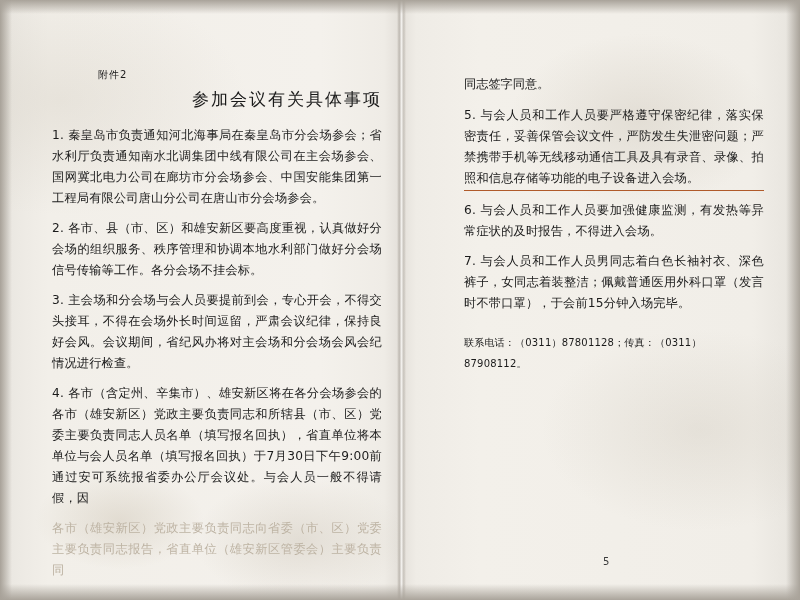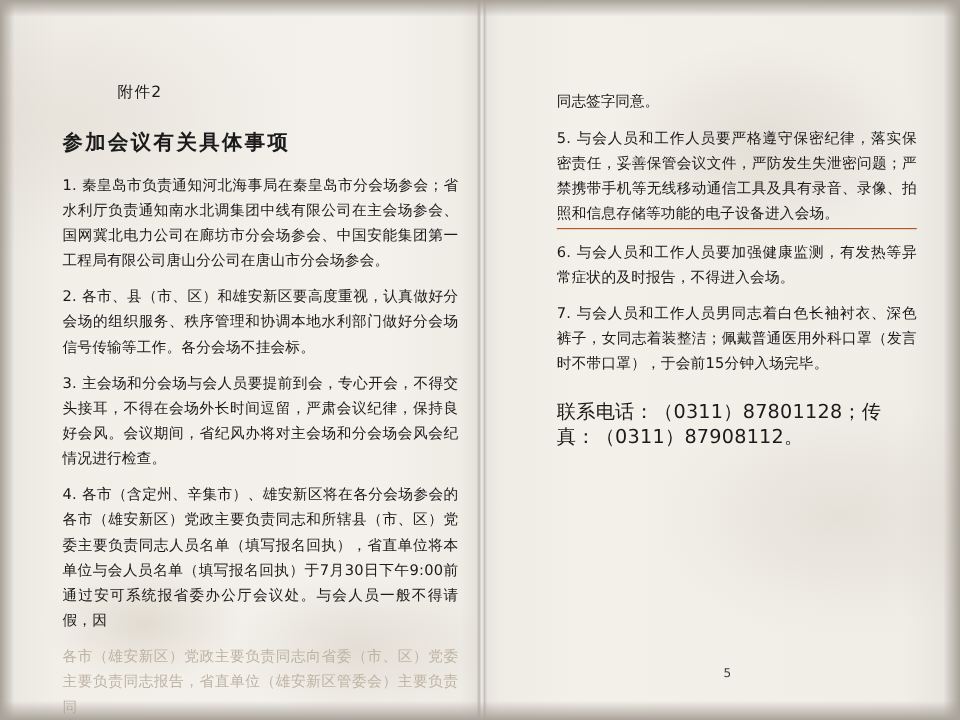--- a/index.html
+++ b/index.html
@@ -31,36 +31,36 @@
   }
   .edge-top{position:absolute;left:0;top:0;width:800px;height:14px;background:linear-gradient(180deg,#a9a39a,rgba(169,163,154,0));}
   .edge-bot{position:absolute;left:0;bottom:0;width:800px;height:16px;background:linear-gradient(0deg,#aaa49b,rgba(170,164,155,0));}
   .edge-l{position:absolute;left:0;top:0;width:12px;height:600px;background:linear-gradient(90deg,#a8a299,rgba(168,162,153,0));}
   .edge-r{position:absolute;right:0;top:0;width:14px;height:600px;background:linear-gradient(270deg,#a9a39a,rgba(169,163,154,0));}
 
   .col{position:absolute;color:#1a1a1a;}
   .colL{left:52px;top:68px;width:330px;}
   .colR{left:428px;top:74px;width:300px;margin-left:36px;}
 
-  .attach{font-size:13px;letter-spacing:1px;margin-bottom:21px;padding-left:46px;}
+  .attach{font-size:10px;letter-spacing:1px;margin-bottom:6px;padding-left:46px;}
   .title{
-    text-align:left;font-size:17px;font-weight:bold;letter-spacing:2px;
+    text-align:right;font-size:17px;font-weight:normal;letter-spacing:2px;
     margin:0 0 14px 0;font-family:"DejaVu Serif","Liberation Serif",serif;
   }
   p.para{
     font-size:12.2px;line-height:21px;margin:0 0 9px 0;text-align:justify;
     text-indent:0;letter-spacing:.2px;
   }
   .faded{color:#b4aa9a;}
   .faded2{color:#bdb3a3;}
   .ul-red{
     border-bottom:1.4px solid #b05a2a;
     padding-bottom:1px;
   }
-  .phone{font-size:16px;line-height:21px;margin-top:18px;letter-spacing:.2px;}
+  .phone{font-size:10px;line-height:21px;margin-top:18px;letter-spacing:.2px;}
   .topline{font-size:12.2px;line-height:21px;margin:0 0 10px 0;}
   .pagenum{
     position:absolute;left:603px;top:556px;font-size:10px;color:#3b3b3b;
   }
 </style>
 </head>
 <body>
 
 <div class="page">
   <div class="tex"></div>

